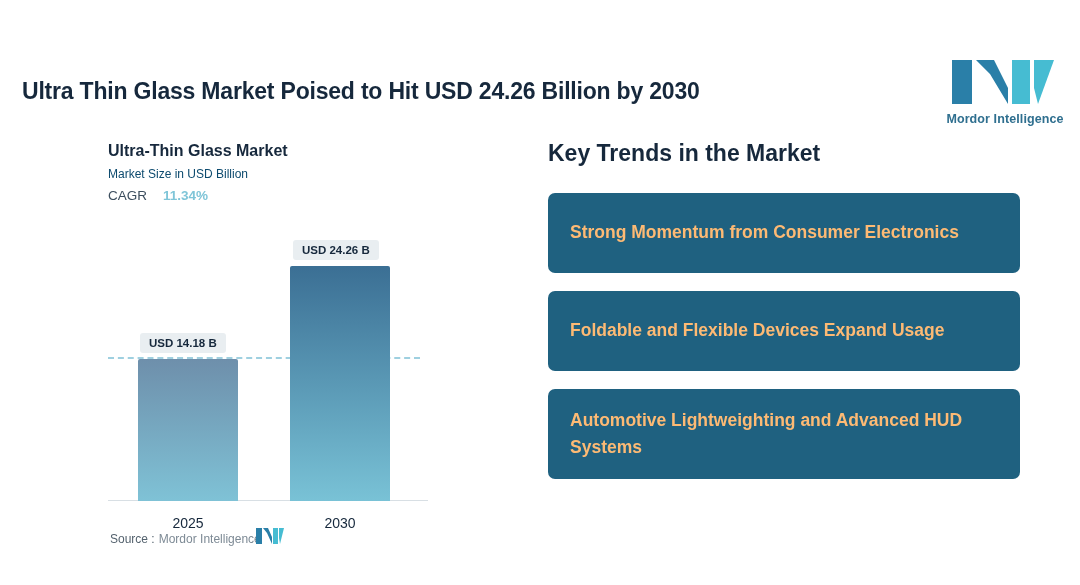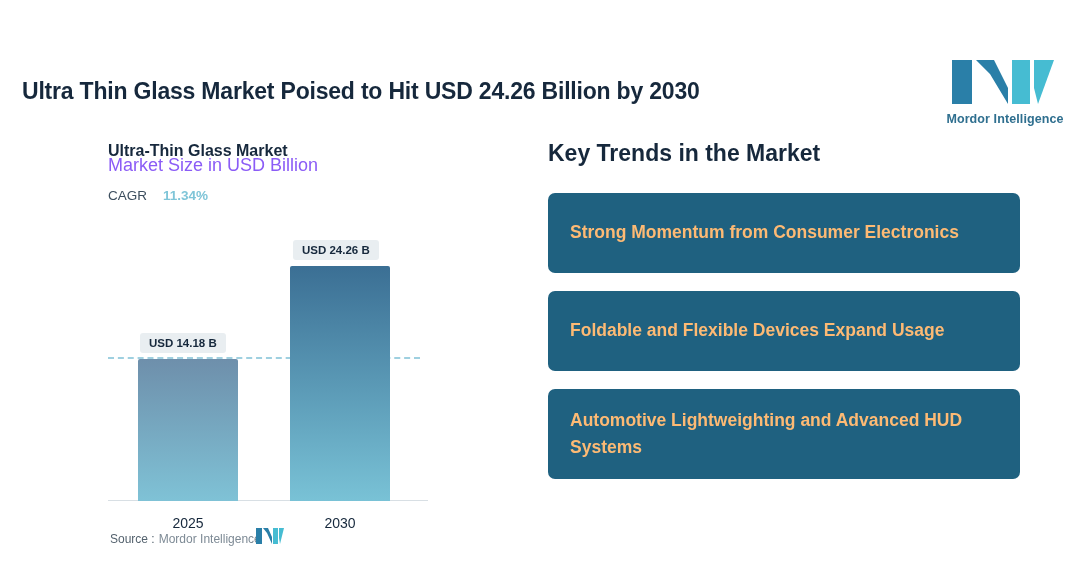--- a/index.html
+++ b/index.html
@@ -73,23 +73,23 @@
     position: absolute;
     left: 108px;
     top: 22px;
     font-size: 16px;
     font-weight: bold;
     color: #16283c;
   }
   .chart-subtitle {
     position: absolute;
     left: 108px;
-    top: 35px;
-    font-size: 18px;
-    color: #8b5cf6;
+    top: 47px;
+    font-size: 12px;
+    color: #0c4a6e;
   }
   .chart-cagr {
     position: absolute;
     left: 108px;
     top: 68px;
     font-size: 13.5px;
     color: #3c4e5e;
   }
   .chart-cagr .val {
     color: #7fc5d8;

